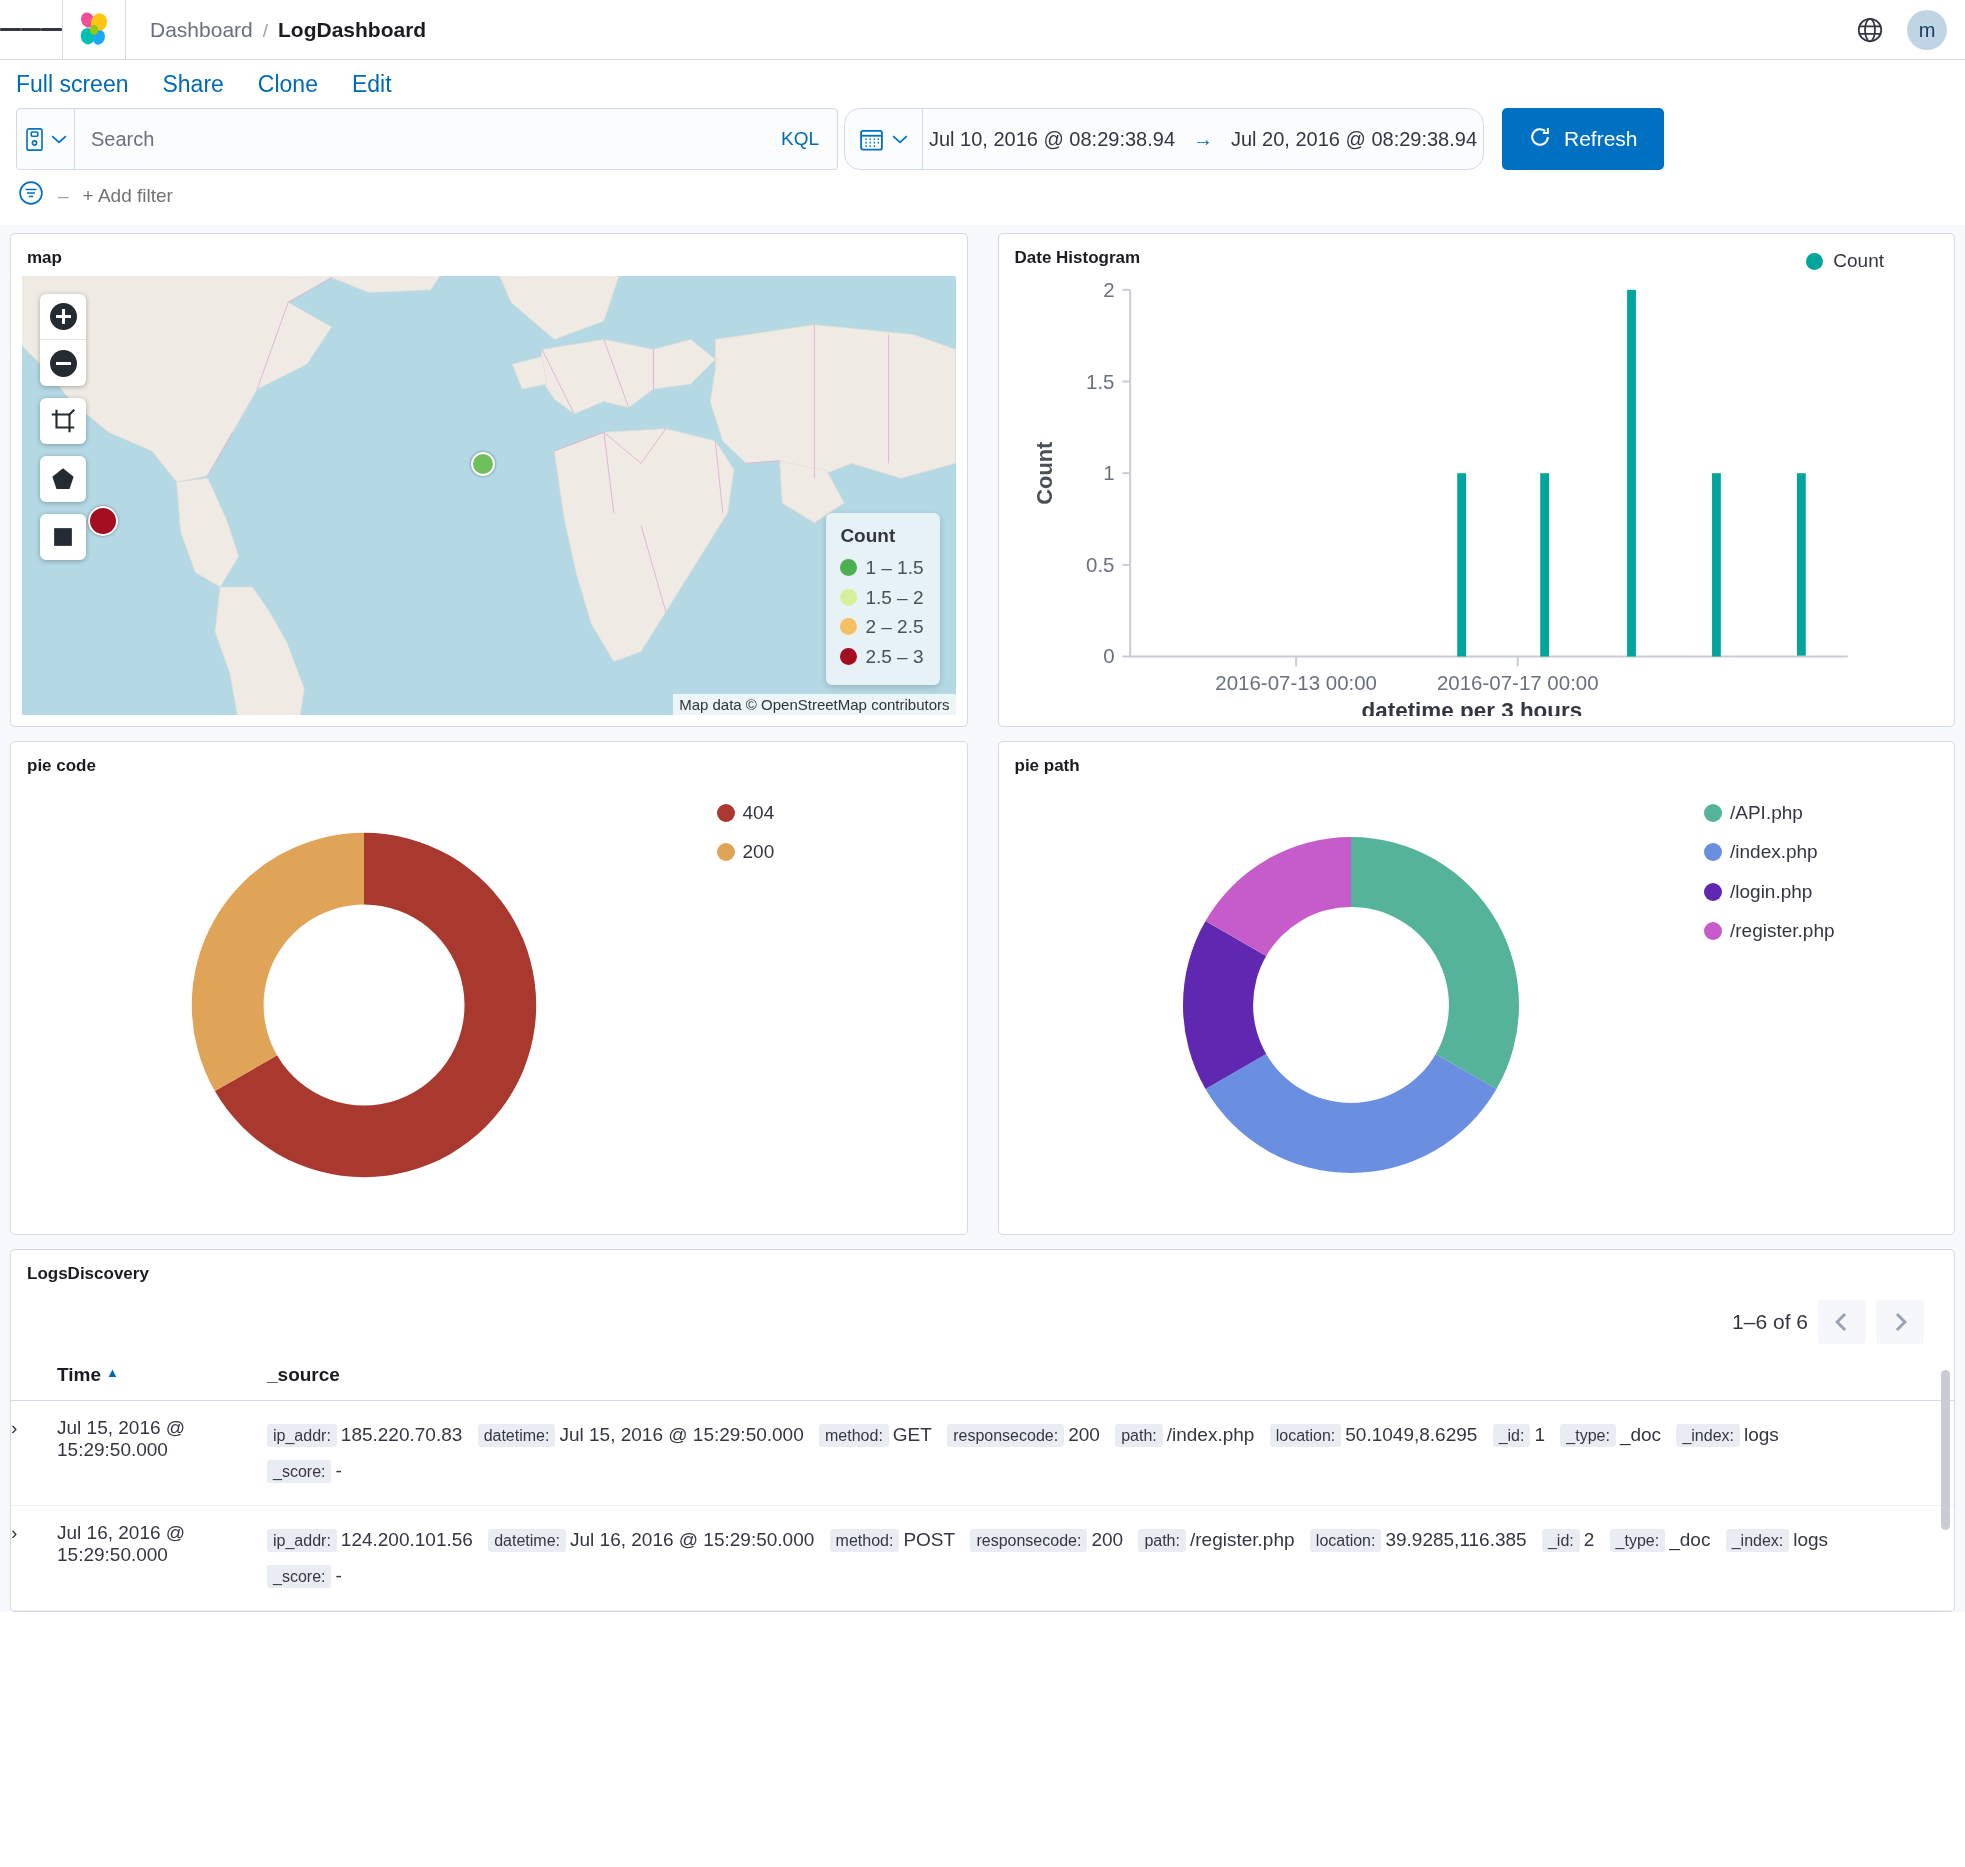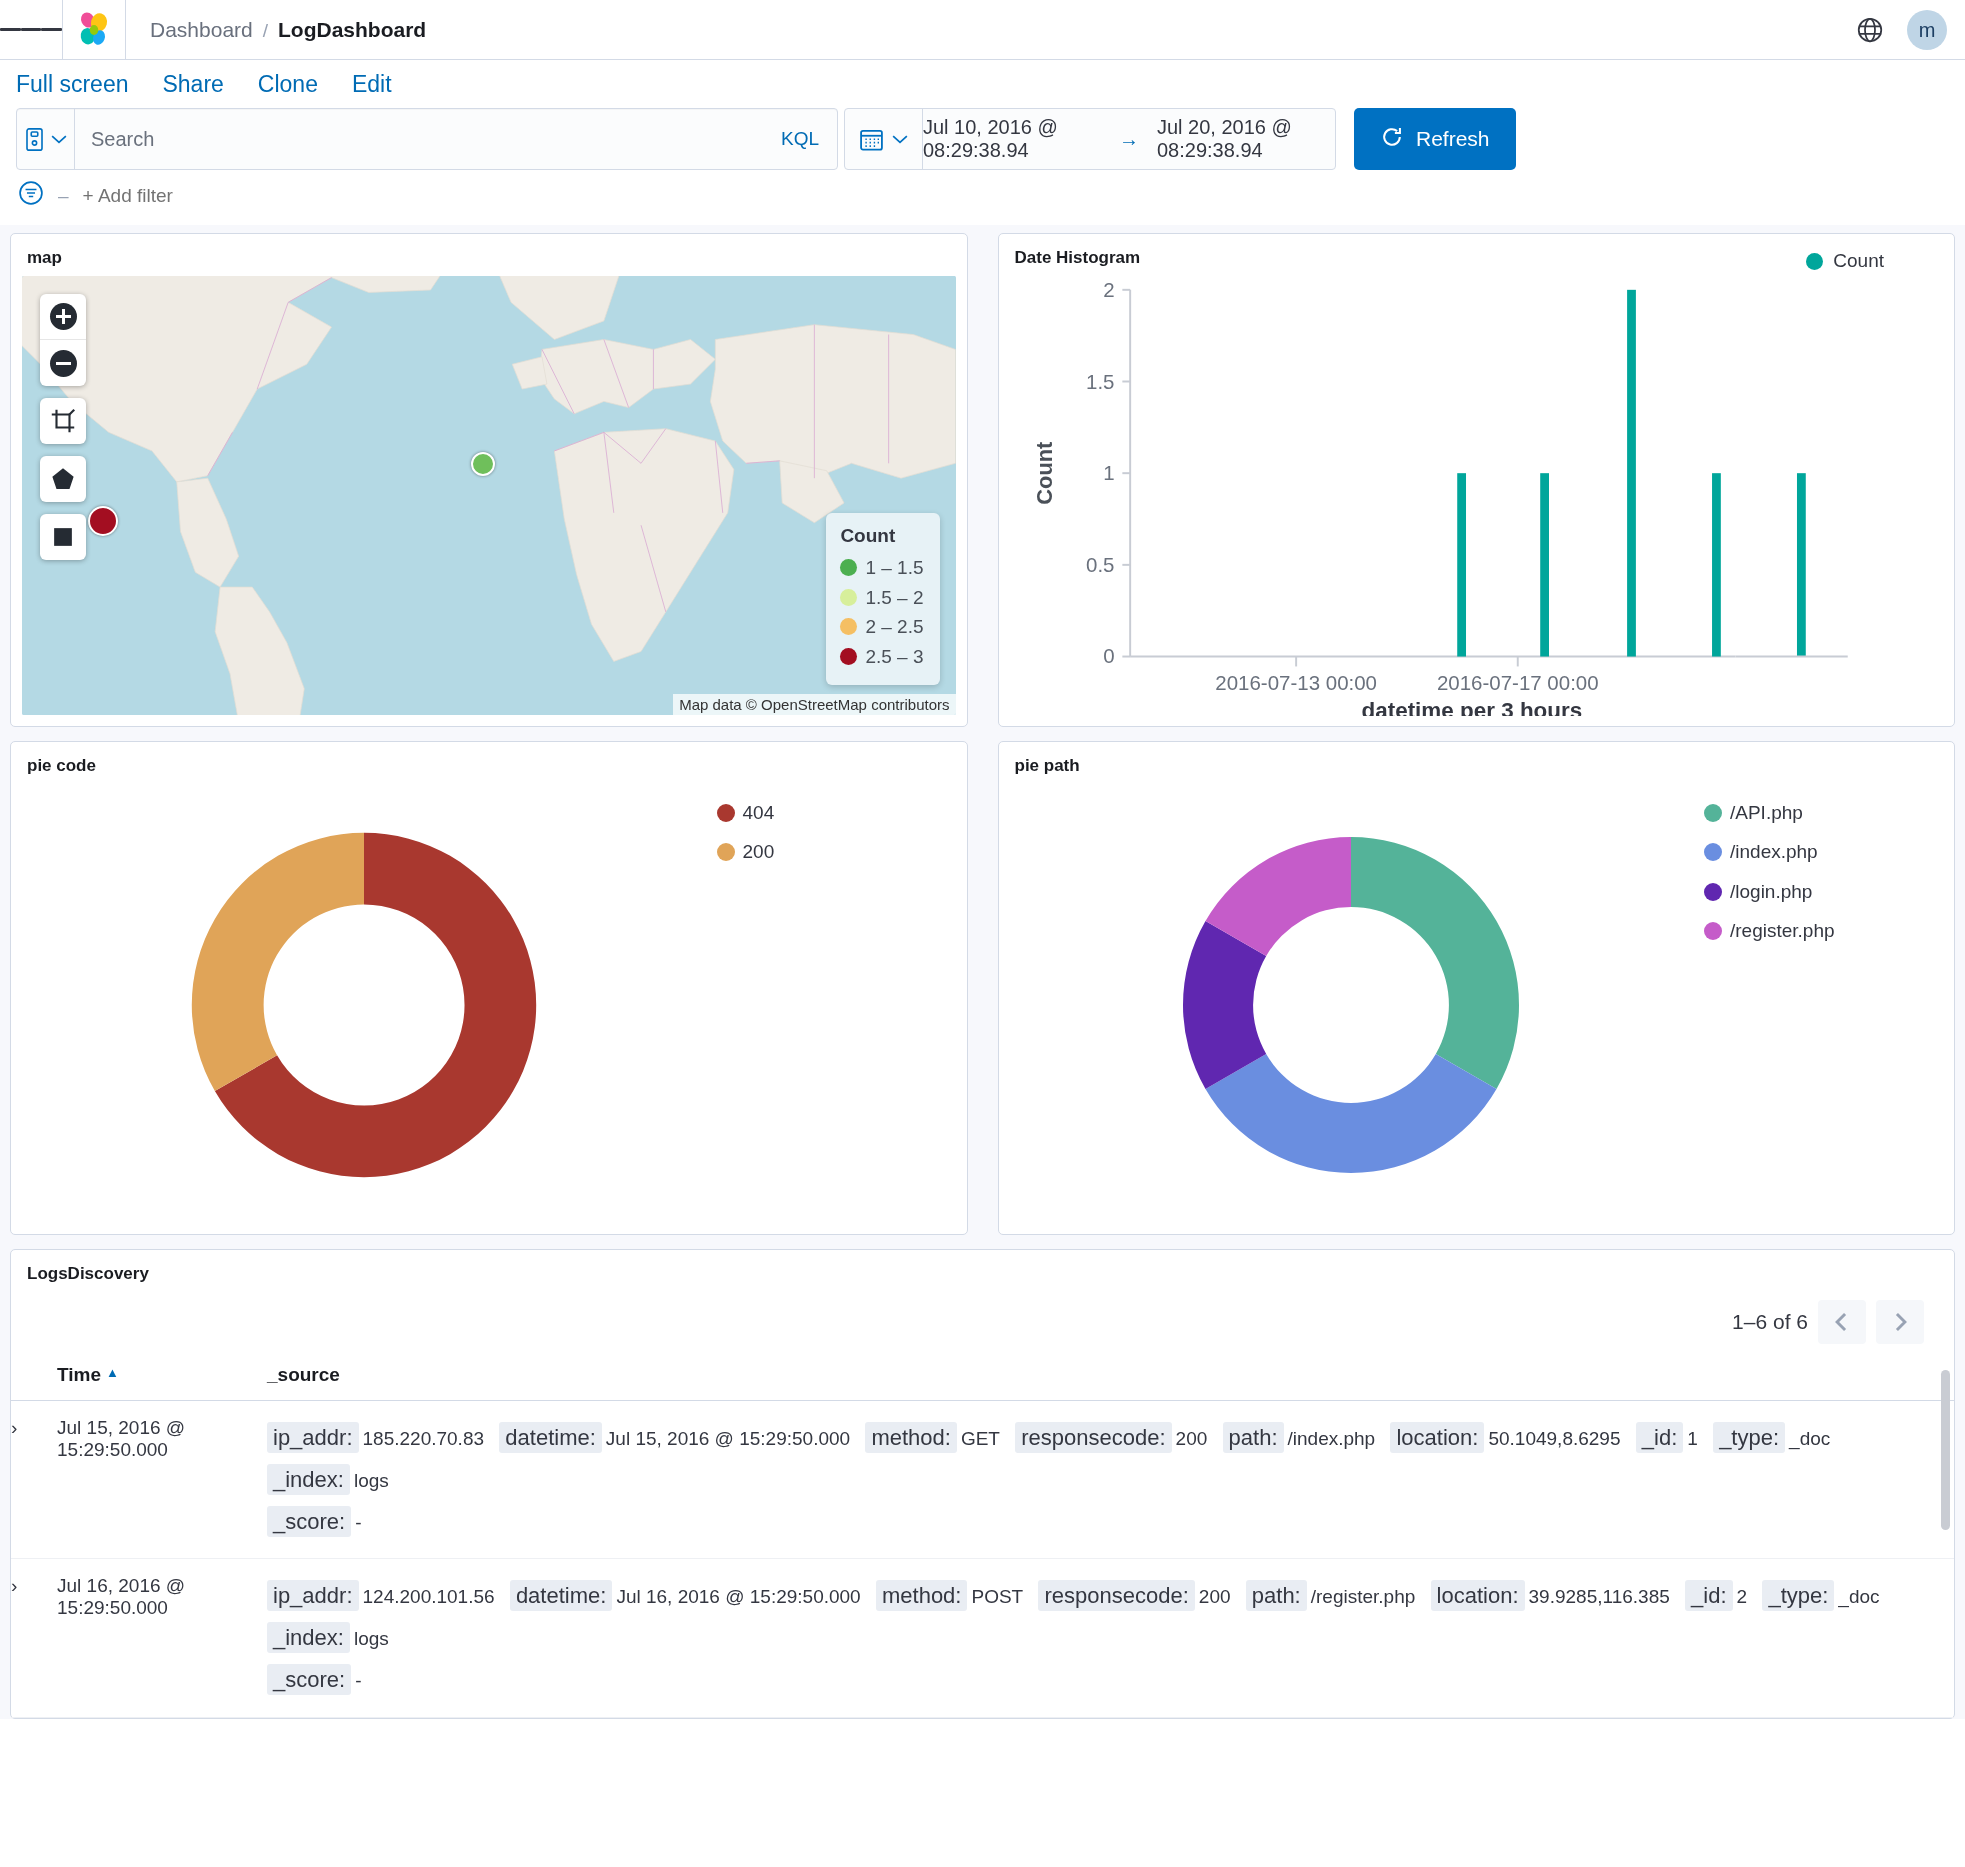--- a/index.html
+++ b/index.html
@@ -56,22 +56,22 @@
   }
   .qb-input {
     flex:1; border:none; outline:none; background:transparent;
     font-size: 20px; font-family: inherit; color:#343741; padding: 0 16px;
     height: 100%;
   }
   .qb-input::placeholder { color: #6a717d; }
   .qb-kql { color:#006bb4; font-size: 19px; padding: 0 18px; cursor:pointer; display:flex; align-items:center; }
   .qb-daterange {
     margin-left: 6px; display:flex; align-items:center;
-    border:1px solid #d3dae6; border-radius:4px; background:#fbfcfd; height:100%;
-    width: 492px;
+    border:1px solid #d3dae6; border-radius:16px; background:#fbfcfd; height:100%;
+    width: 640px;
   }
   .qb-calbtn { display:flex; align-items:center; gap:8px; padding: 0 14px; border-right:1px solid #d3dae6; height:100%; cursor:pointer;}
   .qb-dates { flex:1; display:flex; align-items:center; justify-content:center; gap: 18px; font-size: 20px; color:#343741; cursor:pointer;}
   .qb-arrow { color:#006bb4; font-size: 20px;}
   .refreshbtn {
     margin-left: 18px; background:#0071c2; color:#fff; border:none; border-radius:5px;
     font-size: 21px; font-family: inherit; display:flex; align-items:center; gap: 12px;
     padding: 0 26px; cursor:pointer; height: 100%;
   }
   
@@ -144,21 +144,21 @@
   table.disc th.c-exp { width: 46px; }
   table.disc th.c-time { width: 210px; }
   .sort-caret { display:inline-block; margin-left:5px; color:#006bb4; font-size:13px; vertical-align: 4px;}
   table.disc td {
     font-size: 19px; color:#343741; vertical-align: top;
     padding: 16px 8px 16px 0; border-bottom: 1px solid #eef0f4;
   }
   td.c-exp { color:#69707d; cursor:pointer; font-size: 20px; padding-left: 18px; }
   .src-line { line-height: 1.9; }
   .fkey {
-    background:#e9edf3; border-radius:3px; padding: 3px 6px; color:#343741; font-size:22px;
+    background:#e9edf3; border-radius:3px; padding: 3px 6px; color:#343741; font-size:16px;
     margin-right: 4px;
   }
   .fval { margin-right: 10px; }
   .scroll-track { position:absolute; right:4px; top:120px; width:9px; height:160px; background:#c9ccd3; border-radius:5px;}
 </style>
 </head>
 <body>
 
 <div class="topnav">
   <div class="hamburger">

